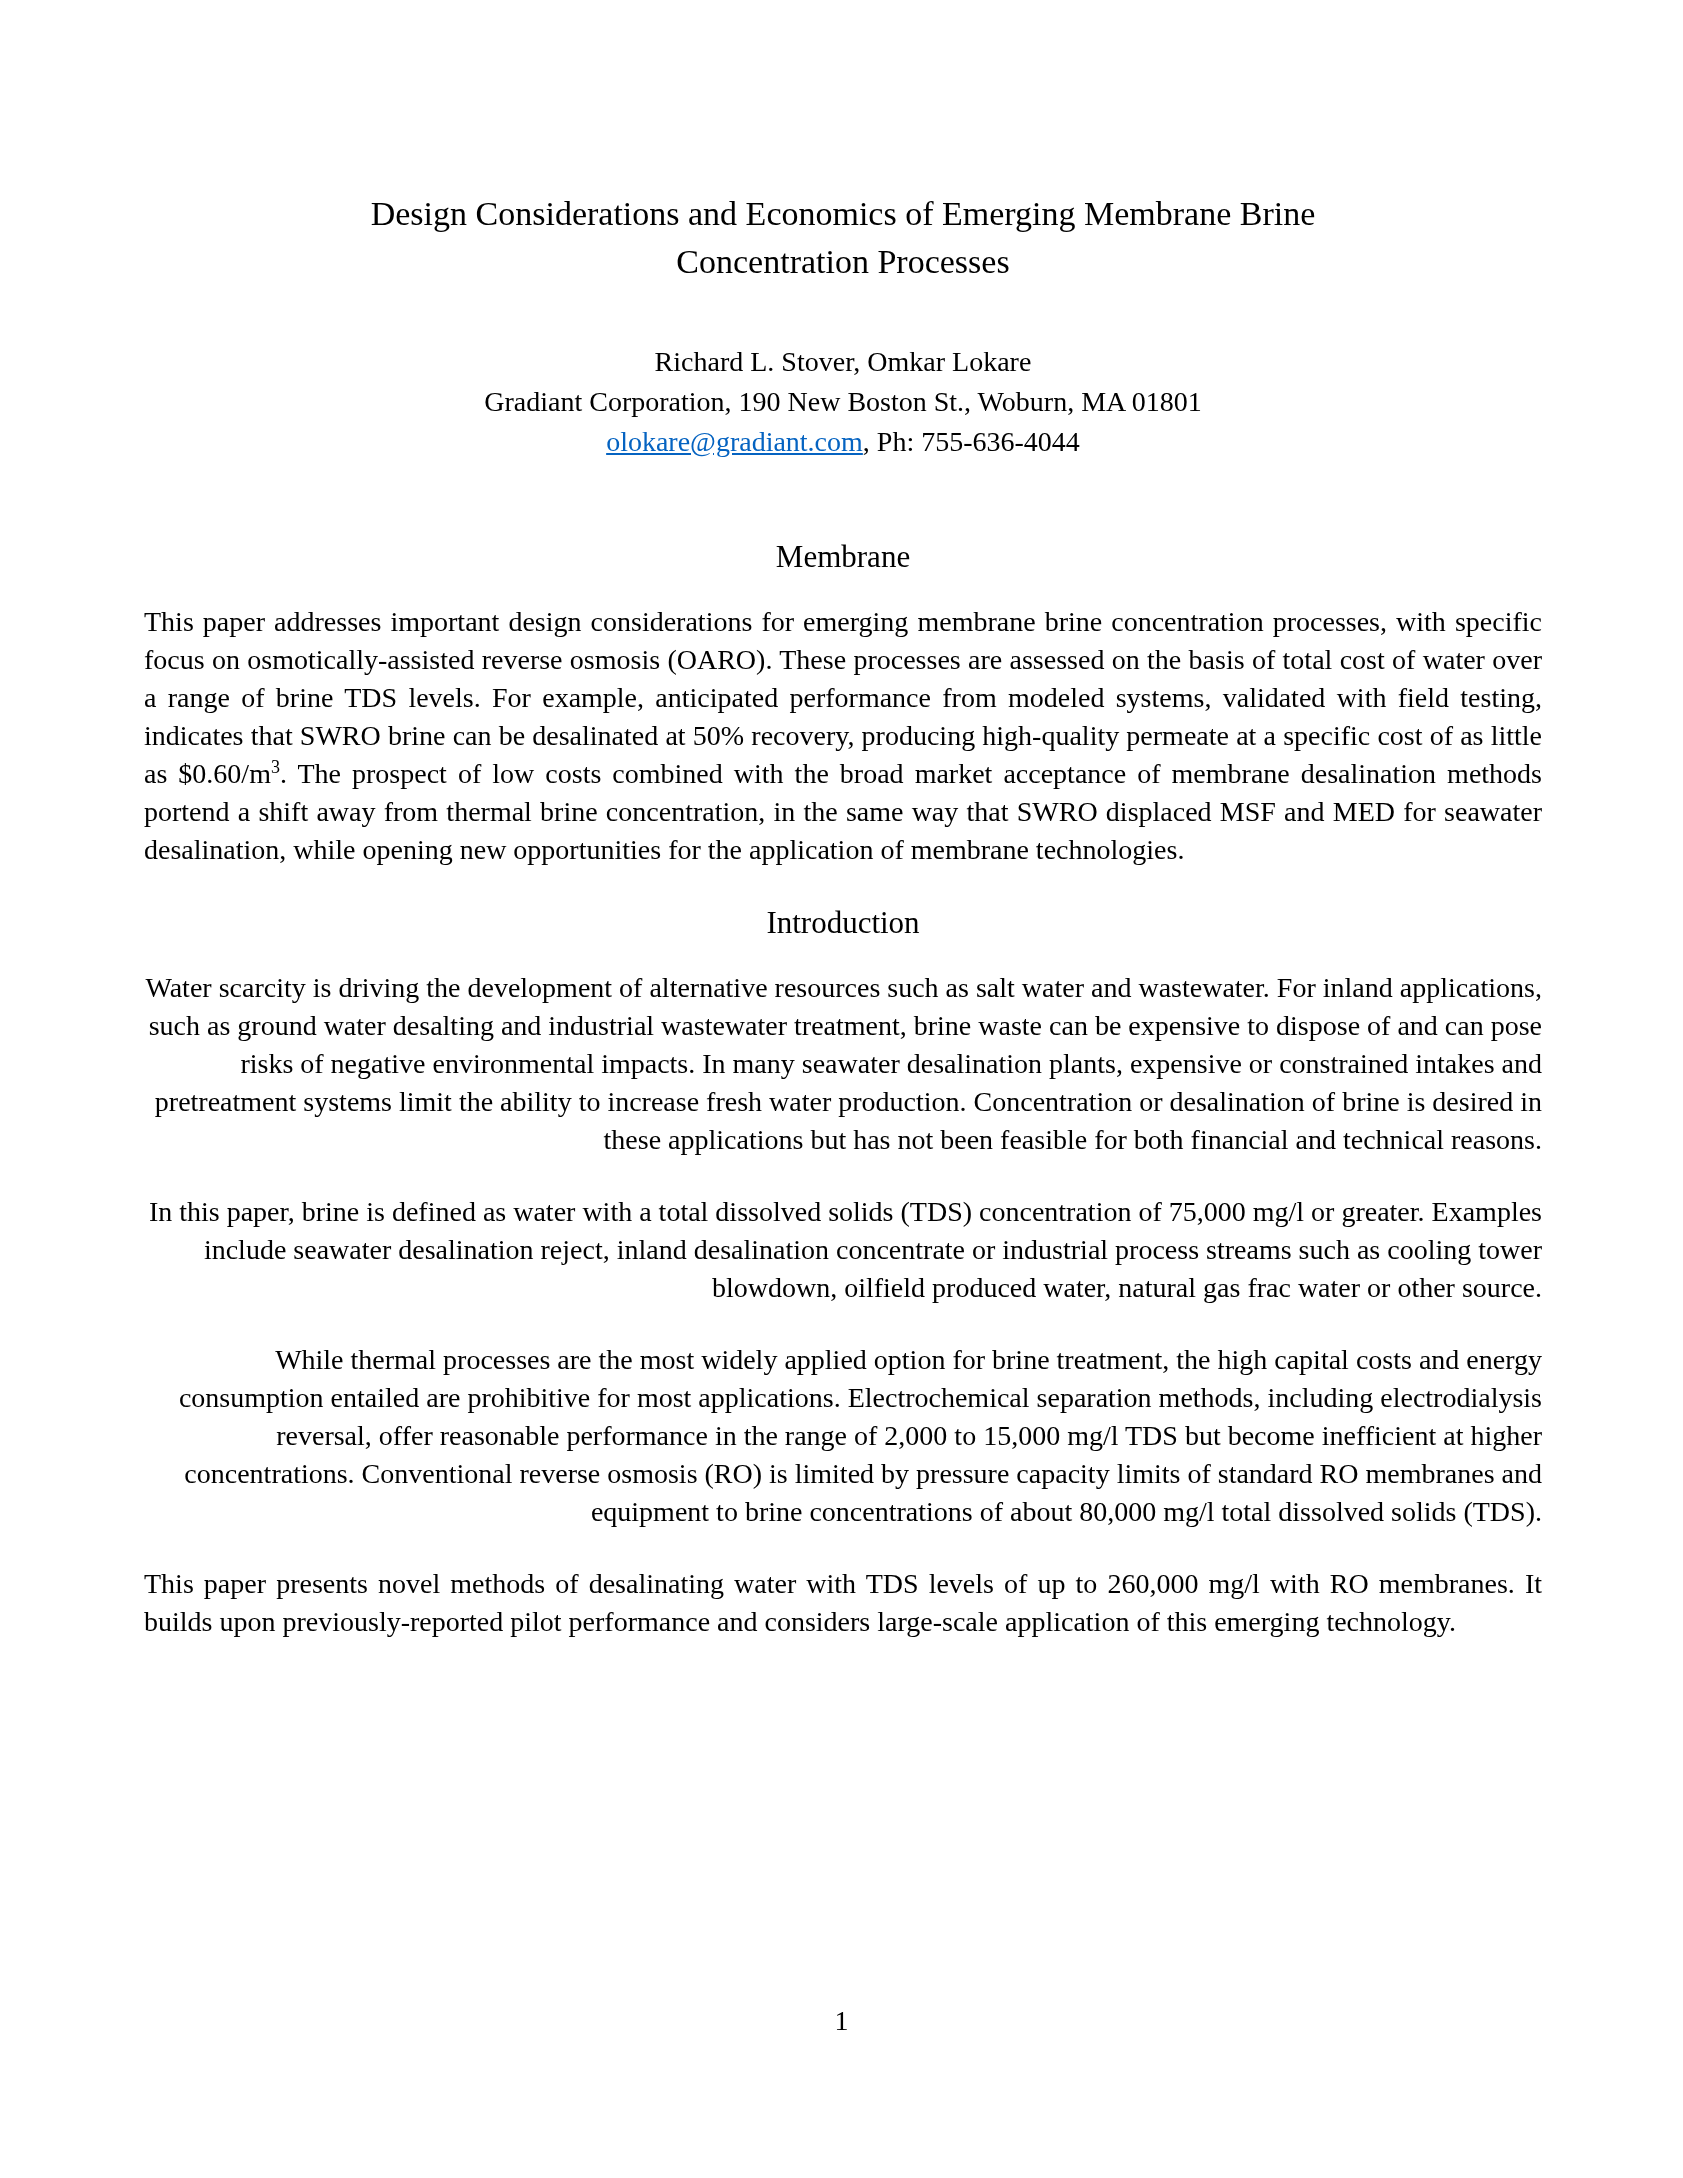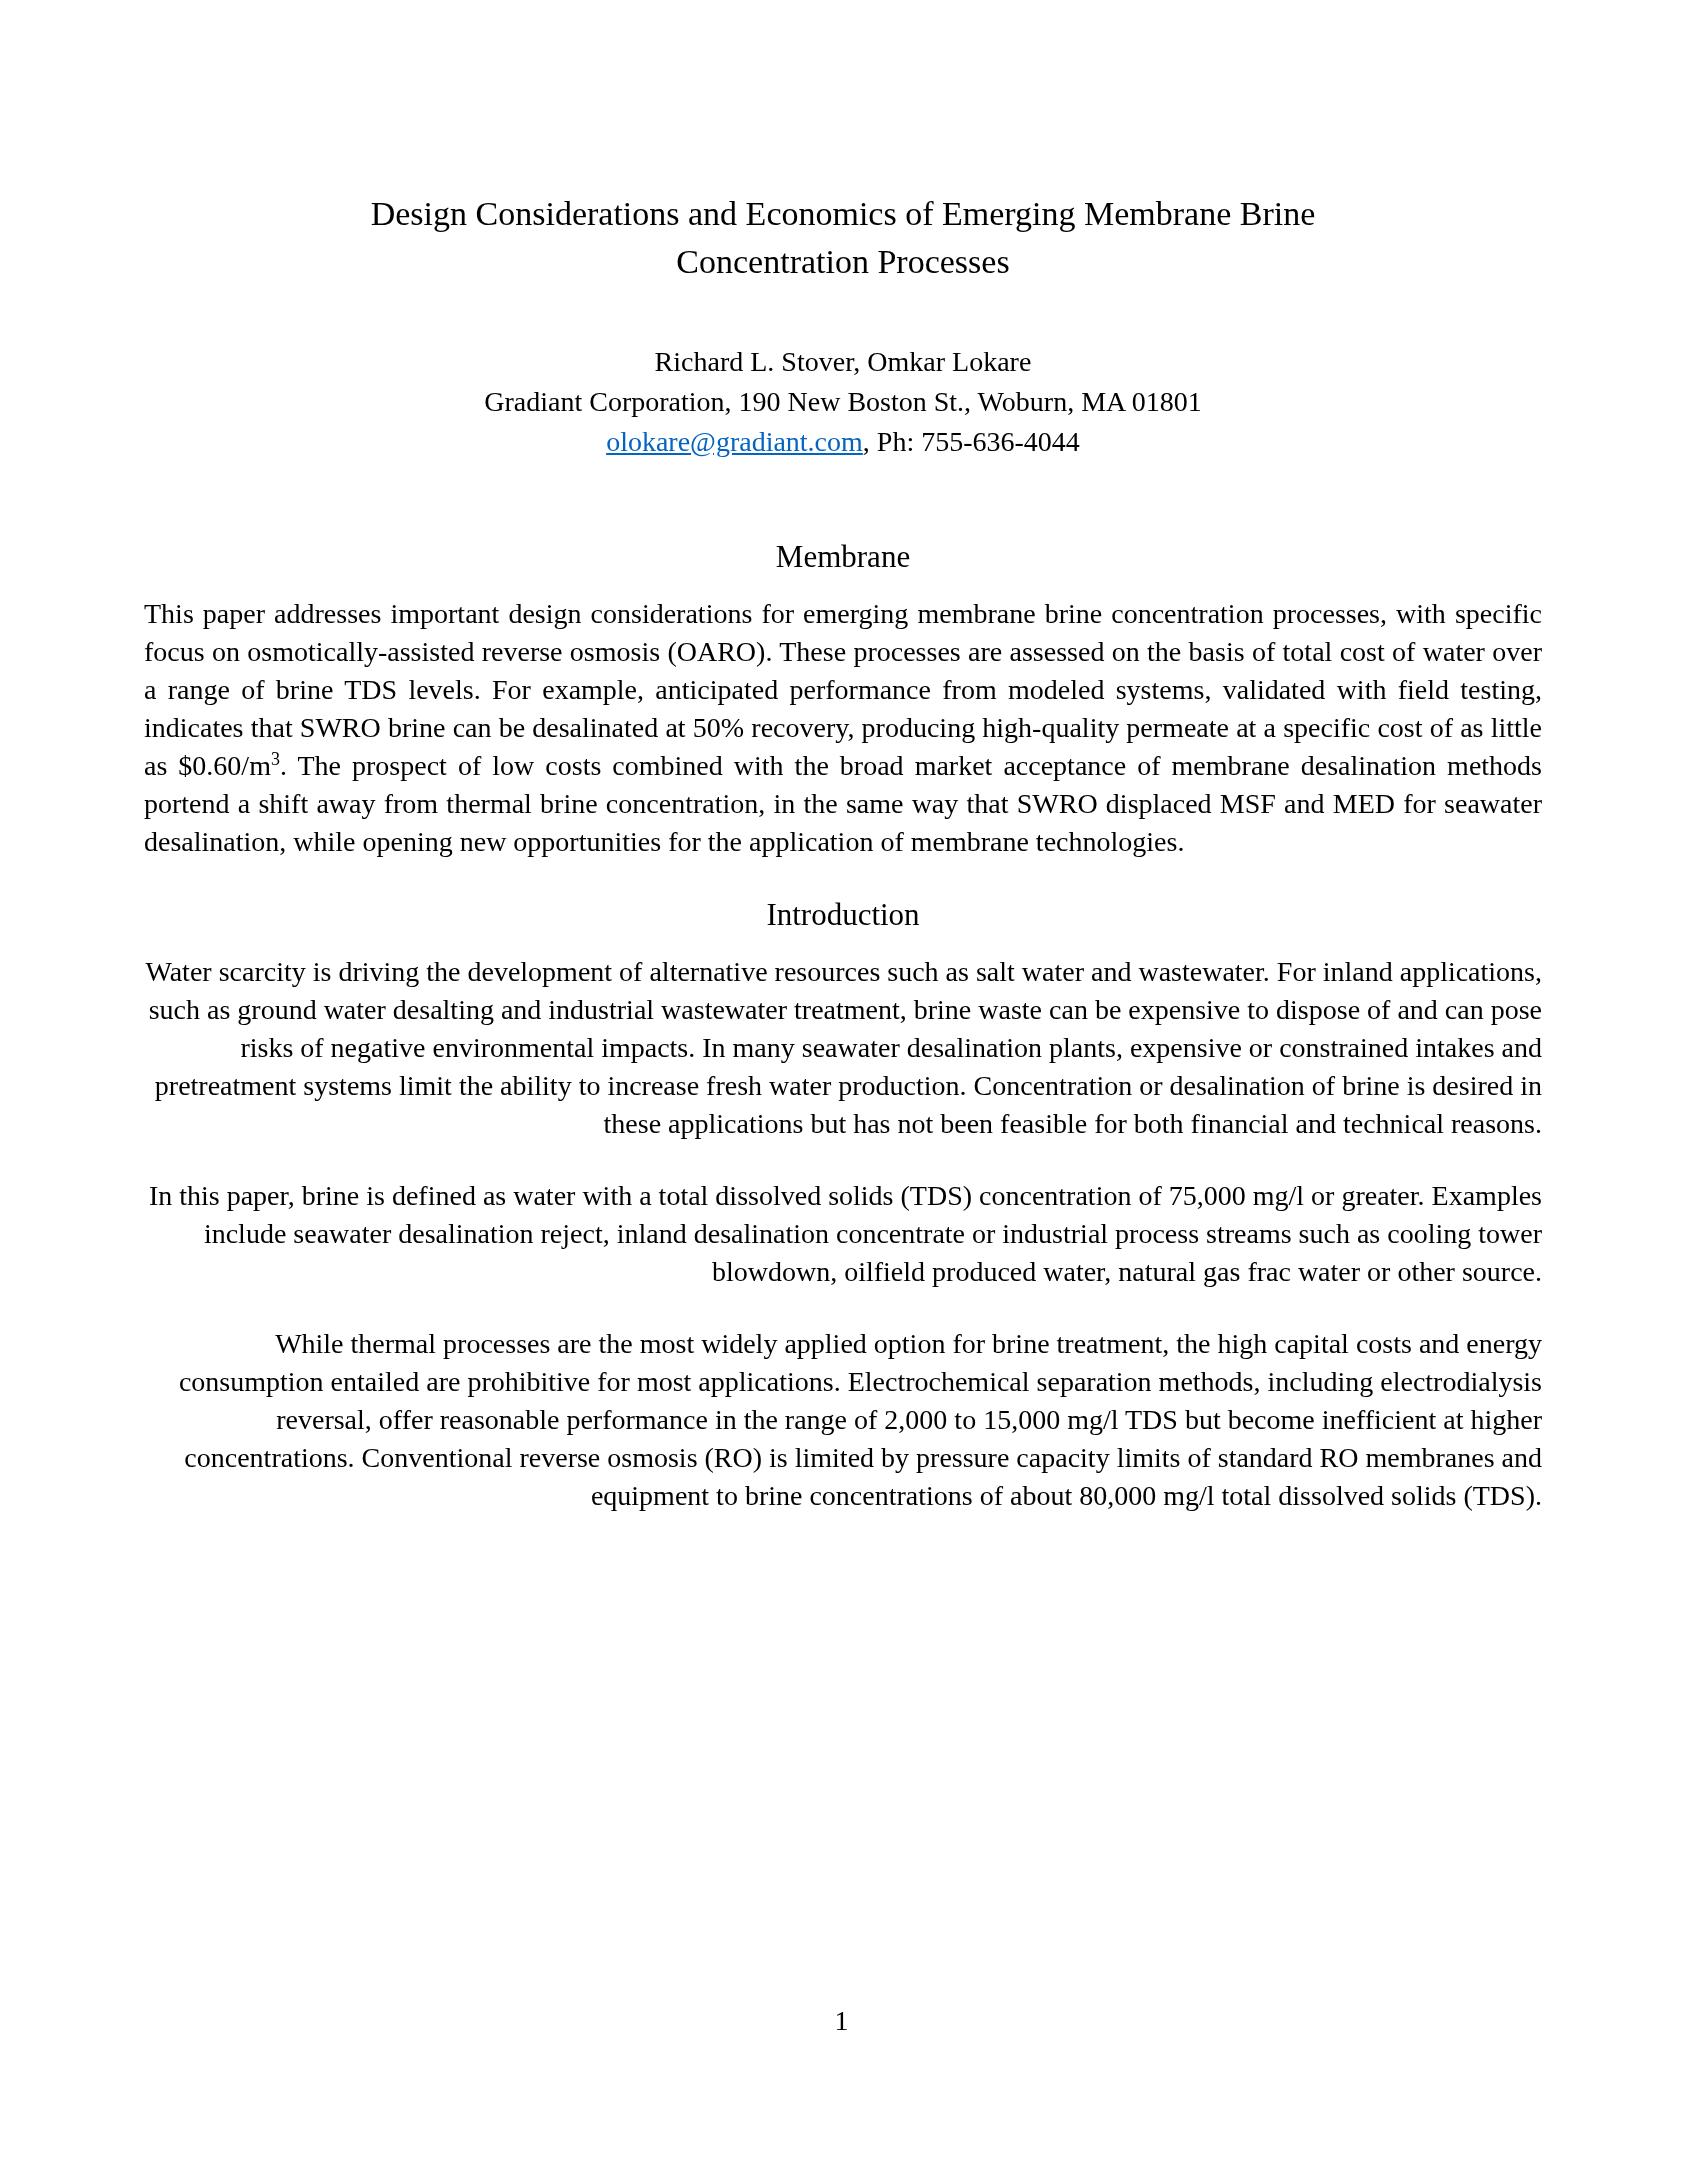--- a/index.html
+++ b/index.html
@@ -51,21 +51,21 @@
     text-align: center;
     margin: 0;
   }
   h2.abstract-heading { margin-top: 73px; }
   h2.introduction-heading { margin-top: 32px; }
   p.body-para {
     font-size: 28px;
     line-height: 38px;
     margin: 34px 0 0 0;
   }
-  p.first-after-heading { margin-top: 16px; }
+  p.first-after-heading { margin-top: 24px; }
   p.justified { text-align: justify; }
   p.left-aligned { text-align: right; }
   sup.sup {
     font-size: 18px;
     line-height: 0;
     vertical-align: super;
   }
   .page-number {
     position: absolute;
     top: 2002px;
@@ -97,17 +97,18 @@
   <p class="body-para justified first-after-heading"><span>This paper addresses important design considerations for emerging membrane brine concentration processes, with specific focus on osmotically-assisted reverse osmosis (OARO). These processes are assessed on the basis of total cost of water over a range of brine TDS levels. For example, anticipated performance from modeled systems, validated with field testing, indicates that SWRO brine can be desalinated at 50% recovery, producing high-quality permeate at a specific cost of as little as $0.60/m</span><sup class="sup">3</sup><span>. The prospect of low costs combined with the broad market acceptance of membrane desalination methods portend a shift away from thermal brine concentration, in the same way that SWRO displaced MSF and MED for seawater desalination, while opening new opportunities for the application of membrane technologies.</span></p>
 
   <h2 class="section-heading introduction-heading">Introduction</h2>
 
   <p class="body-para left-aligned first-after-heading">Water scarcity is driving the development of alternative resources such as salt water and wastewater. For inland applications, such as ground water desalting and industrial wastewater treatment, brine waste can be expensive to dispose of and can pose risks of negative environmental impacts. In many seawater desalination plants, expensive or constrained intakes and pretreatment systems limit the ability to increase fresh water production. Concentration or desalination of brine is desired in these applications but has not been feasible for both financial and technical reasons.</p>
 
   <p class="body-para left-aligned">In this paper, brine is defined as water with a total dissolved solids (TDS) concentration of 75,000 mg/l or greater. Examples include seawater desalination reject, inland desalination concentrate or industrial process streams such as cooling tower blowdown, oilfield produced water, natural gas frac water or other source.</p>
 
   <p class="body-para left-aligned">While thermal processes are the most widely applied option for brine treatment, the high capital costs and energy consumption entailed are prohibitive for most applications. Electrochemical separation methods, including electrodialysis reversal, offer reasonable performance in the range of 2,000 to 15,000 mg/l TDS but become inefficient at higher concentrations. Conventional reverse osmosis (RO) is limited by pressure capacity limits of standard RO membranes and equipment to brine concentrations of about 80,000 mg/l total dissolved solids (TDS).</p>
 
+  <p class="body-para justified">This paper presents novel methods of desalinating water with TDS levels of up to 260,000 mg/l with RO membranes. It builds upon previously-reported pilot performance and considers large-scale application of this emerging technology.</p>
 
   <div class="page-number">1</div>
 
 </div>
 
 
 </body></html>

